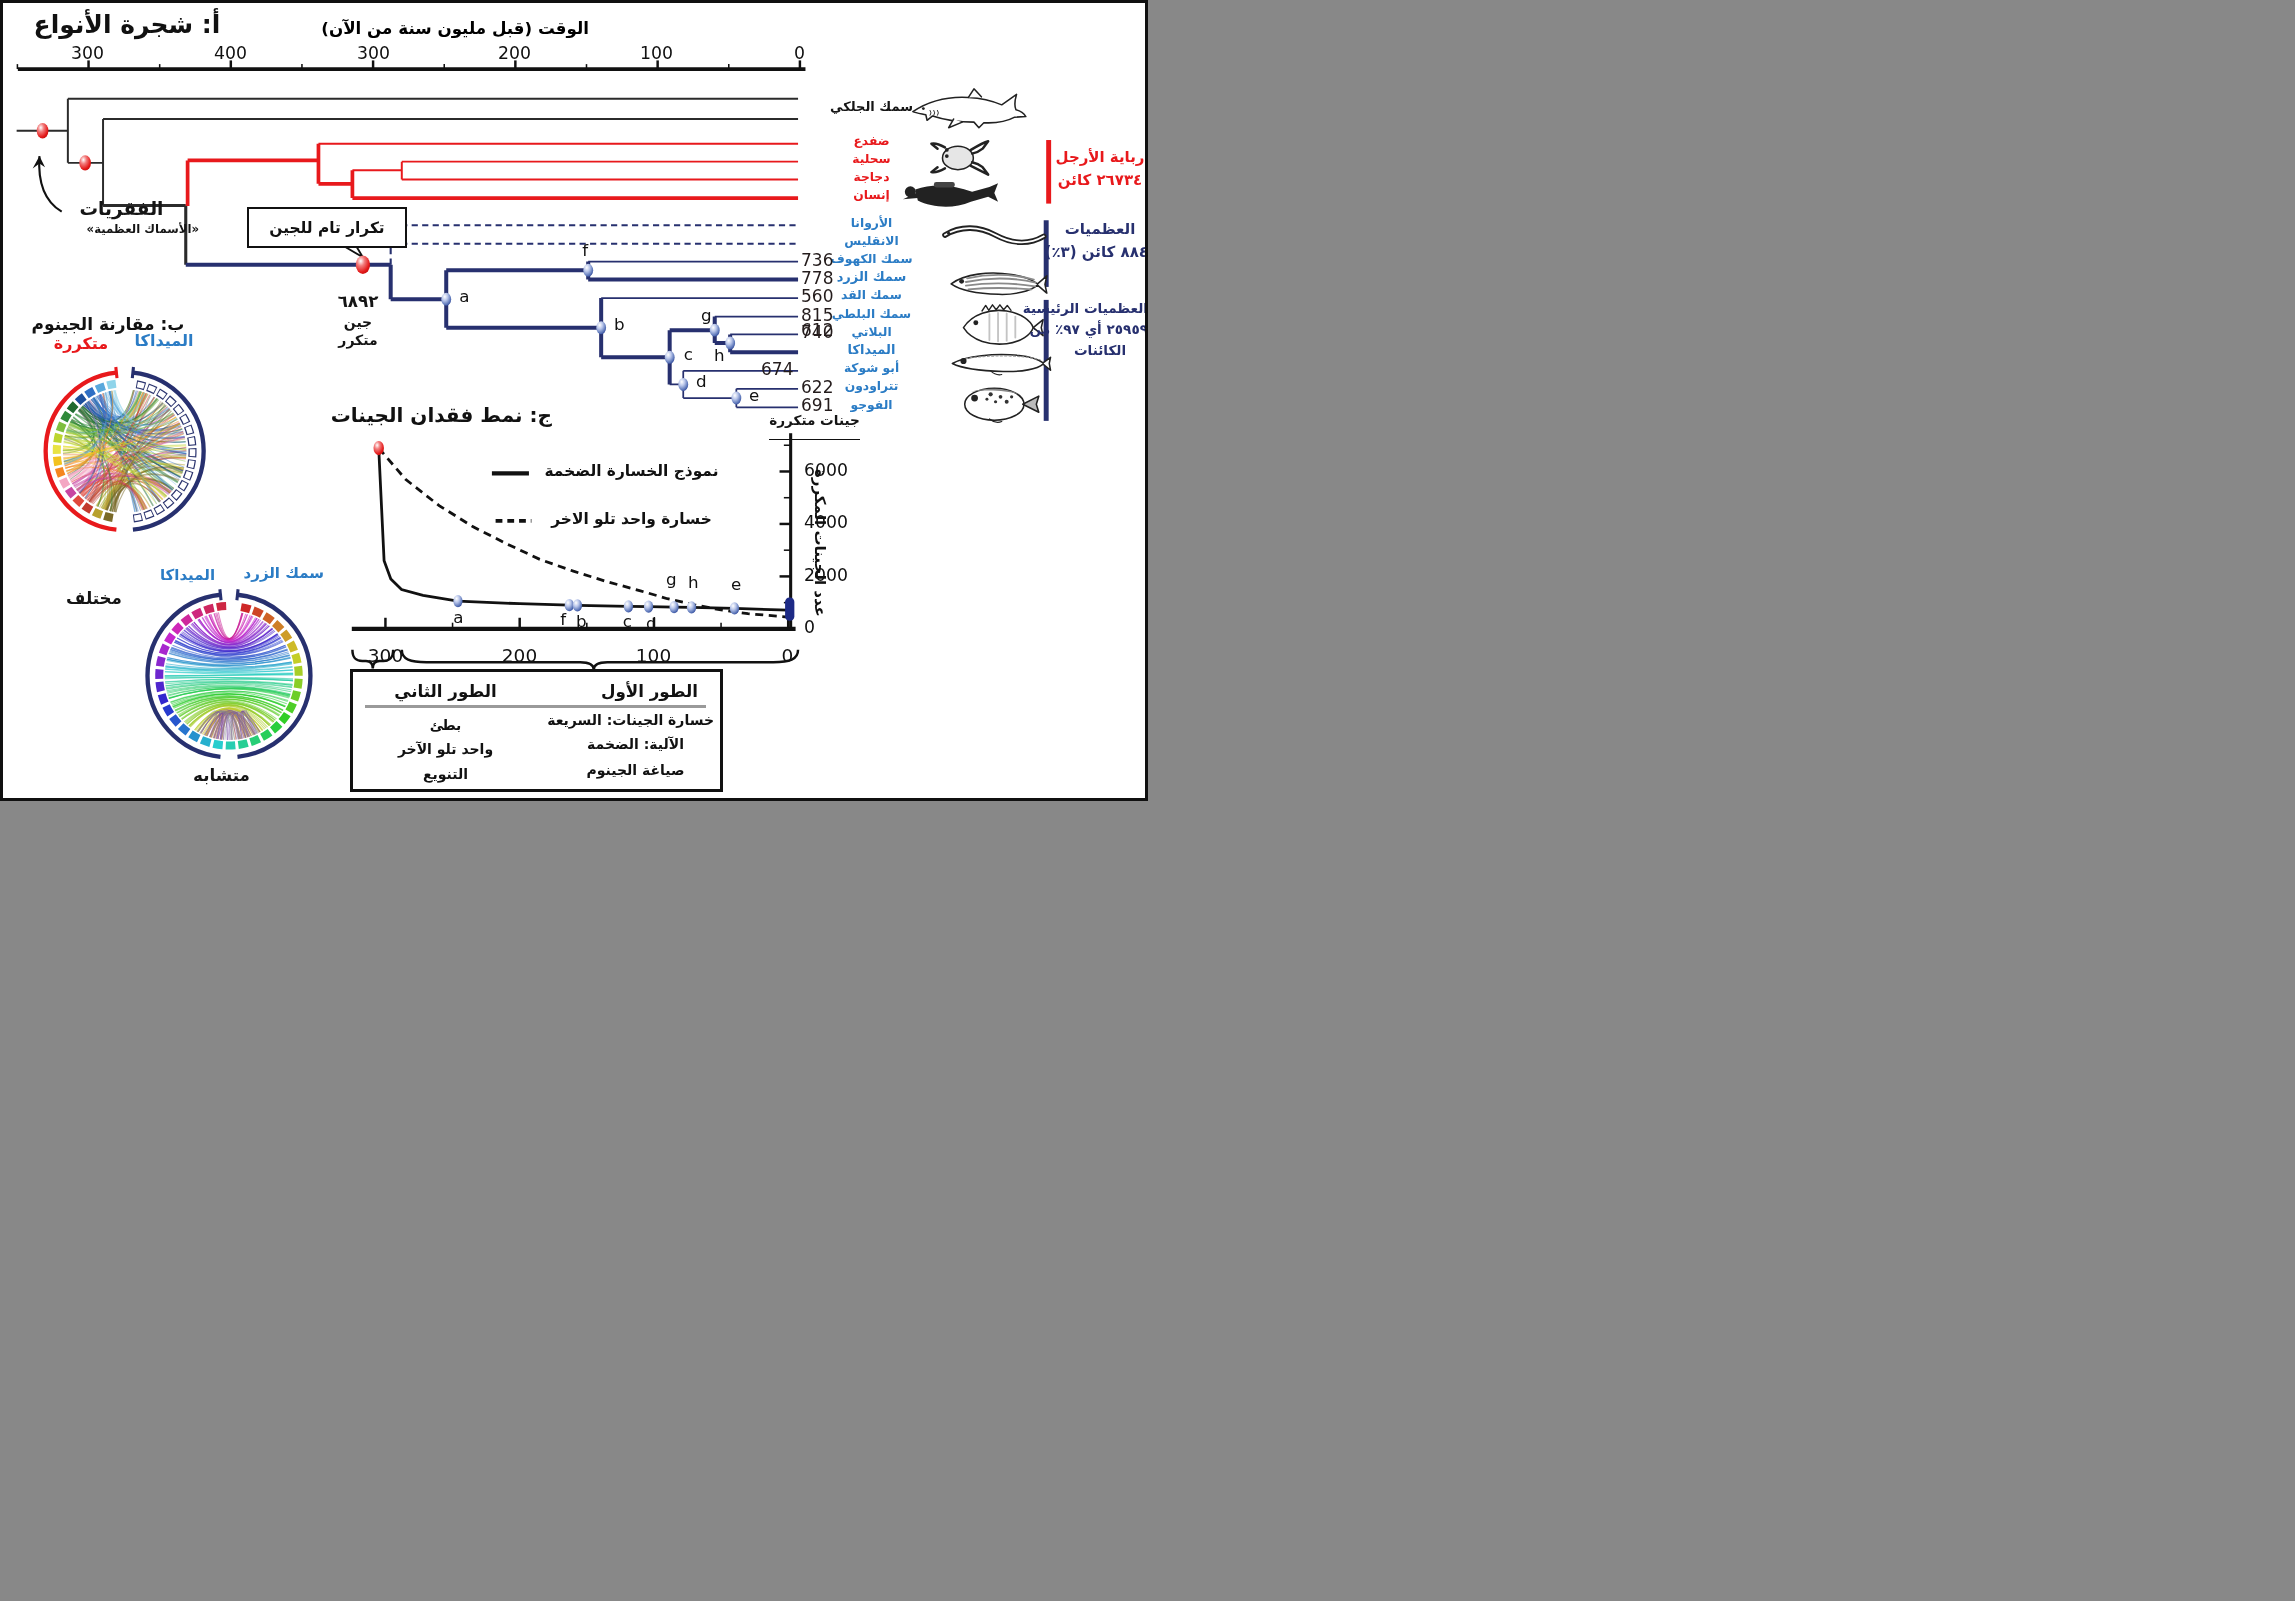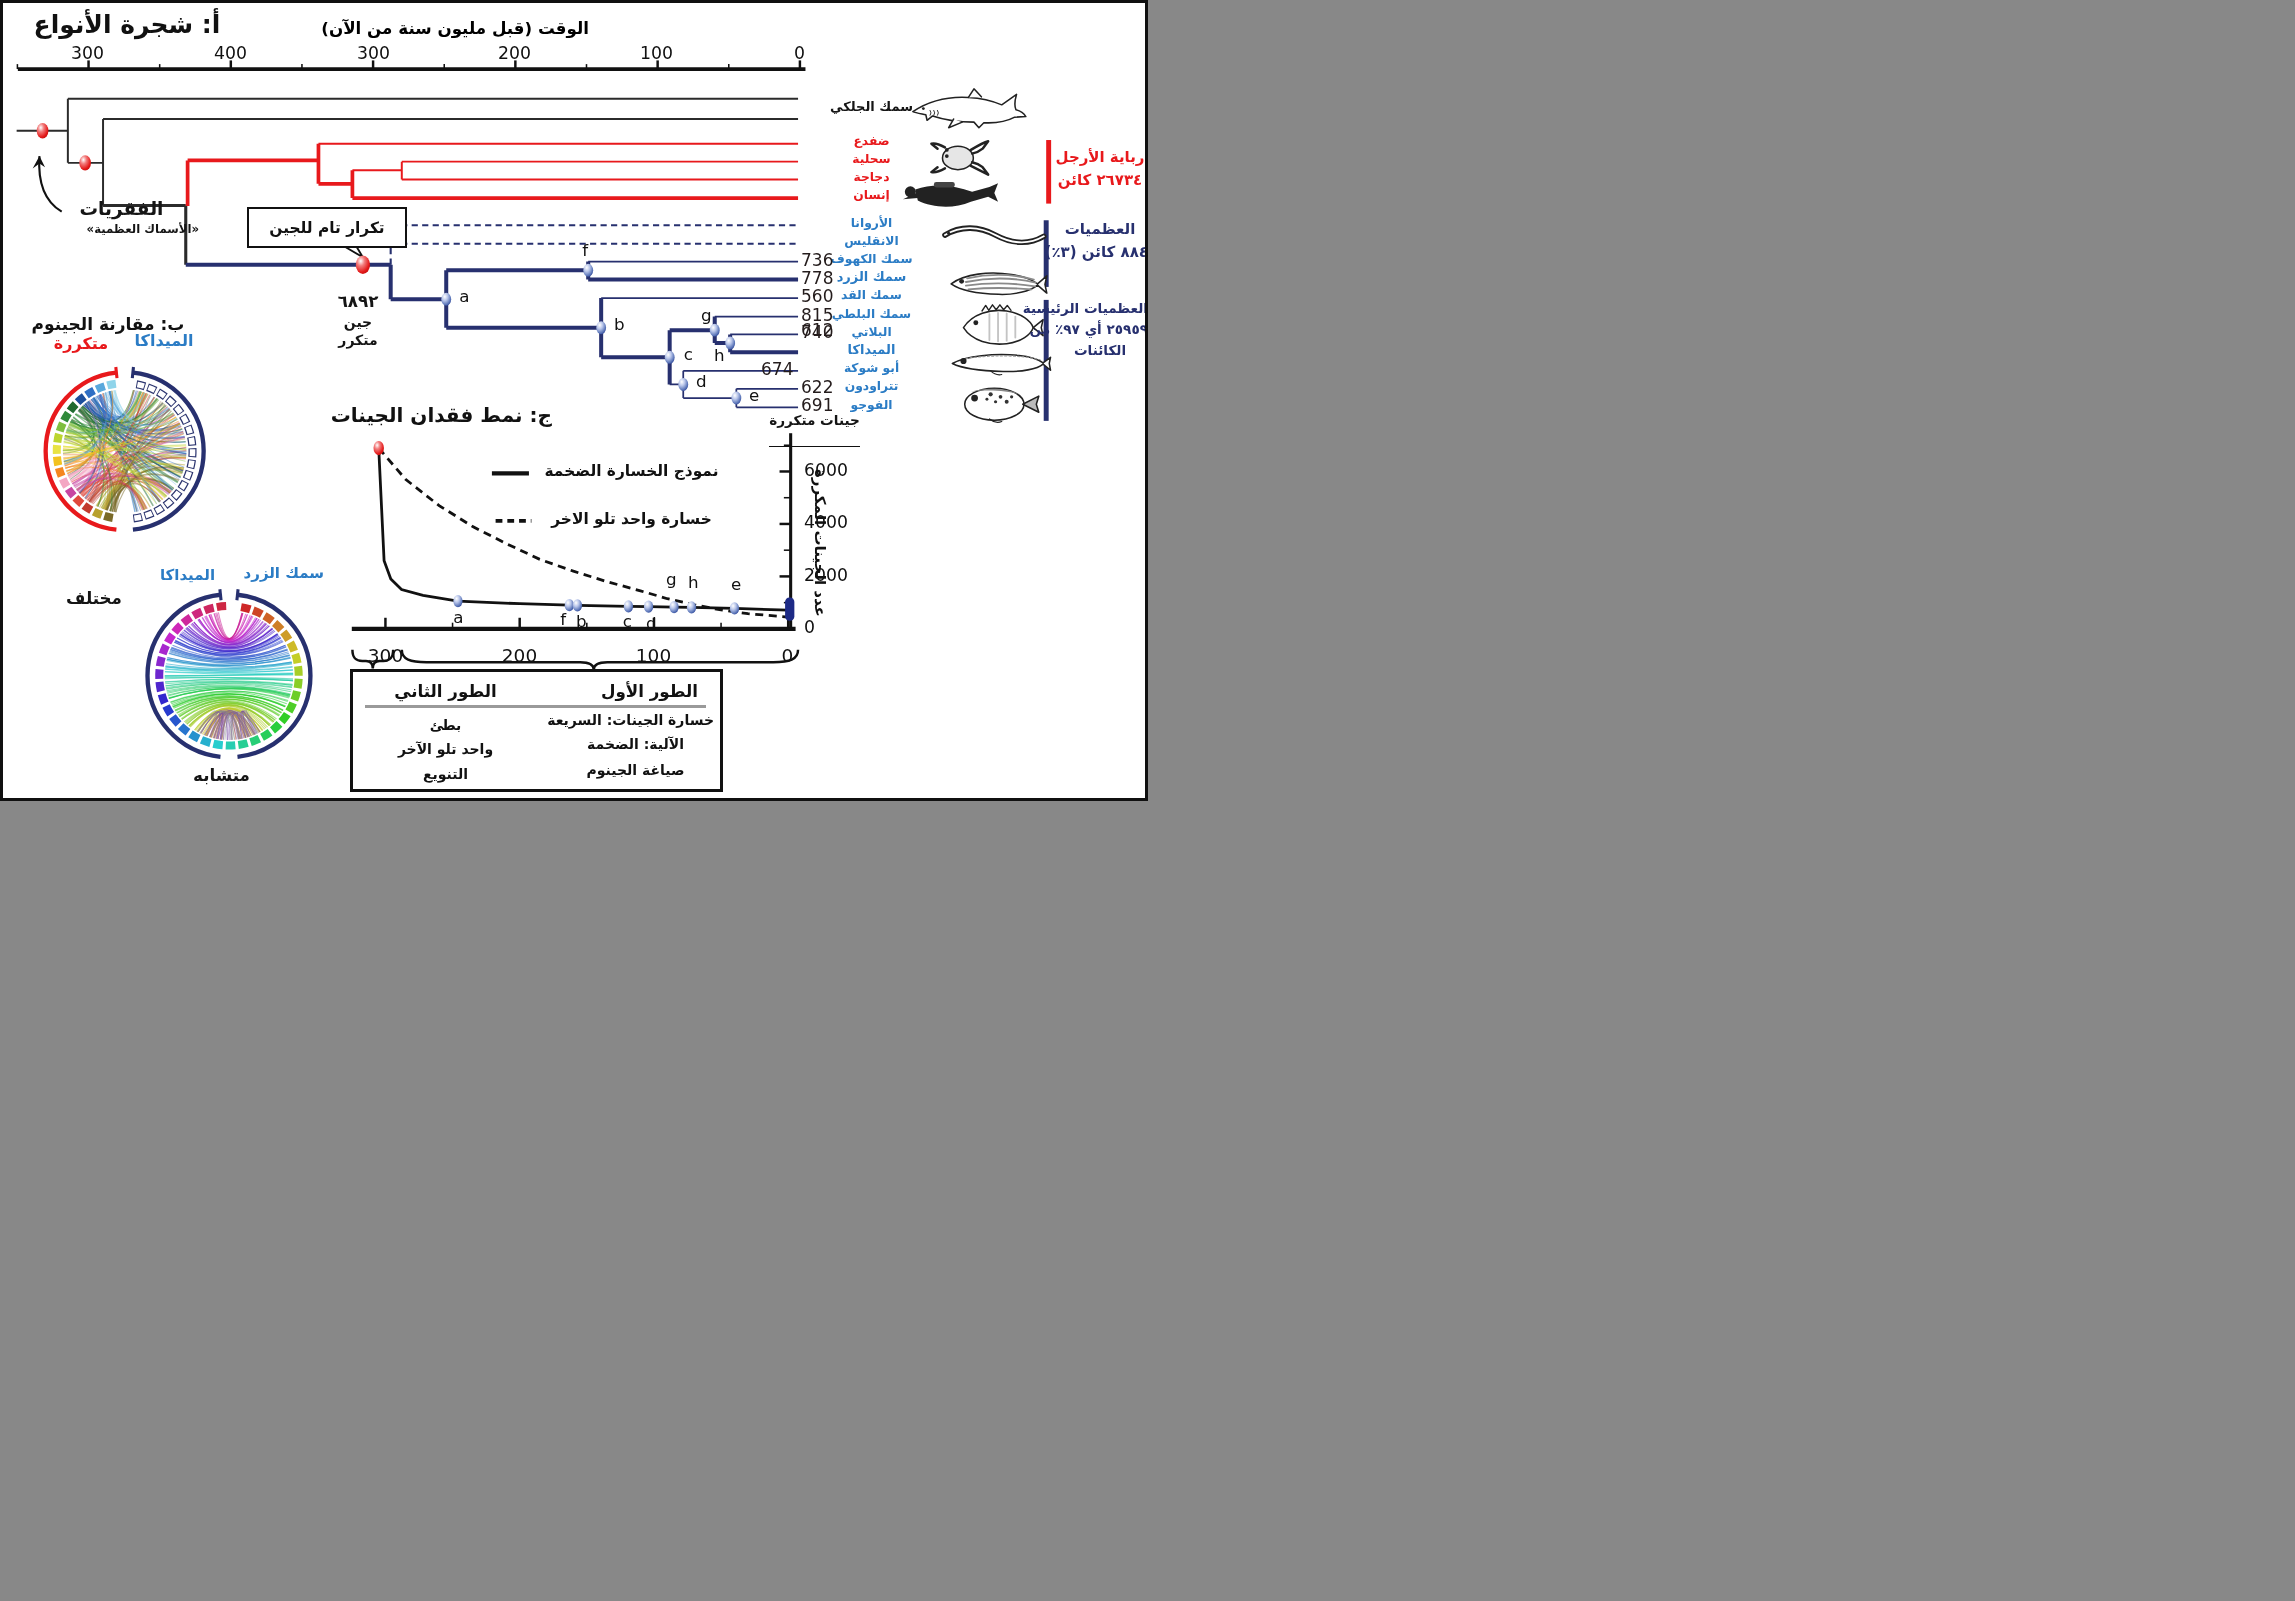--- a/index.html
+++ b/index.html
@@ -19,21 +19,21 @@
   .letter{font-size:16.7px;color:#111;}
   .grp{font-size:15px;font-weight:bold;line-height:1.55;}
   .title{font-size:25px;font-weight:bold;color:#111;}
   .title2{font-size:17px;font-weight:bold;color:#111;}
   #callout{border:2.5px solid #111;background:#fff;display:flex;align-items:center;justify-content:center;
            font-size:15.4px;font-weight:bold;color:#111;}
   #phase-box{border:3.1px solid #111;background:#fff;}
   .phase-h{font-size:16.7px;font-weight:bold;color:#111;}
   .phase-r{font-size:14px;font-weight:bold;color:#111;}
   .legend-t{font-size:15.4px;font-weight:bold;color:#111;}
-  .underl{border-bottom:1.9px solid #111;padding-bottom:18px;}
+  .underl{border-bottom:1.9px solid #111;padding-bottom:11px;}
   .ylab{transform:rotate(90deg);transform-origin:50% 50%;font-size:15px;font-weight:bold;color:#111;}
 </style>
 </head>
 <body>
 
 <div id="figure">
 
   <svg id="fig-svg" class="abs" style="left:0;top:0" width="1142" height="795" viewBox="0 0 1850 1288">
     <defs>
       <radialGradient id="gRed" cx="35%" cy="30%" r="75%">

